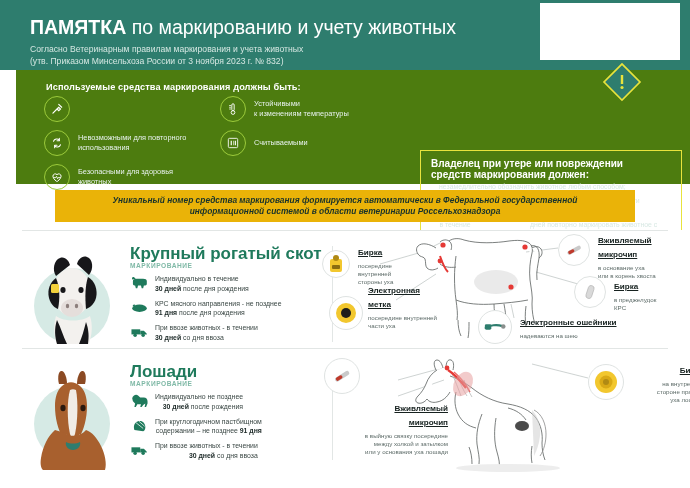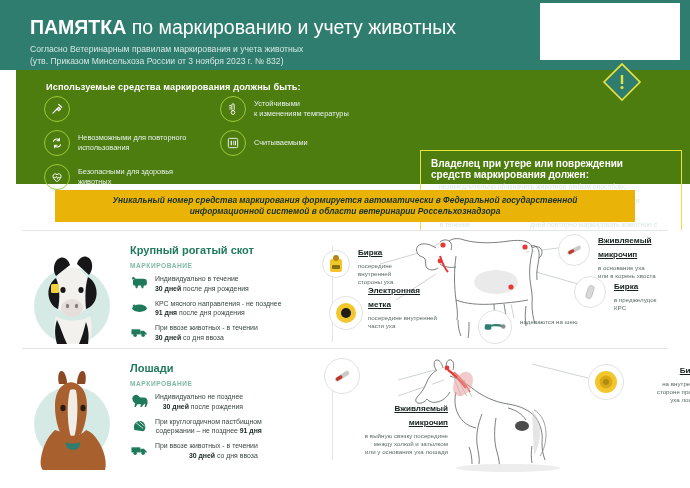--- a/index.html
+++ b/index.html
@@ -140,21 +140,21 @@
   }
   .photo-circle {
     position: absolute; left: 8px; top: 26px;
     width: 76px; height: 76px;
     border-radius: 50%;
     background: #d6eae5;
   }
 
   .sec-title {
     position: absolute; left: 130px; top: 14px;
-    font-size: 11px; font-weight: 700; color: #1f7a5c;
+    font-size: 17px; font-weight: 700; color: #1f7a5c;
   }
   .sec-sub {
     position: absolute; left: 130px; top: 32px;
     font-size: 6.6px; font-weight: 700; color: #7fb9a6;
     letter-spacing: .55px;
   }
   .deadlines {
     position: absolute; left: 130px; top: 44px;
     width: 200px;
   }
@@ -458,20 +458,21 @@
       </div>
 
       <div class="circ" style="left:142px; top:76px; width:34px; height:34px;">
         <svg width="24" height="16" viewBox="0 0 26 16">
             <path d="M3 9c4-3 12-4 18-2" stroke="#2e7d6e" stroke-width="2.4" fill="none" stroke-linecap="round"></path>
             <rect x="2" y="5" width="7" height="6" rx="1.6" fill="#2e7d6e"></rect>
             <circle cx="22" cy="7.5" r="2.4" fill="#8a8f8d"></circle>
           </svg>
       </div>
       <div class="lbl" style="left:184px; top:82px; width:160px;">
+        <div class="lbl-h">Электронные ошейники</div>
         <div class="lbl-d">надеваются на шею</div>
       </div>
     </div>
   </div>
 
   <div class="section horse">
     <div class="sec-divider"></div>
 
     <div class="photo-wrap">
       <div class="photo-circle"></div>

